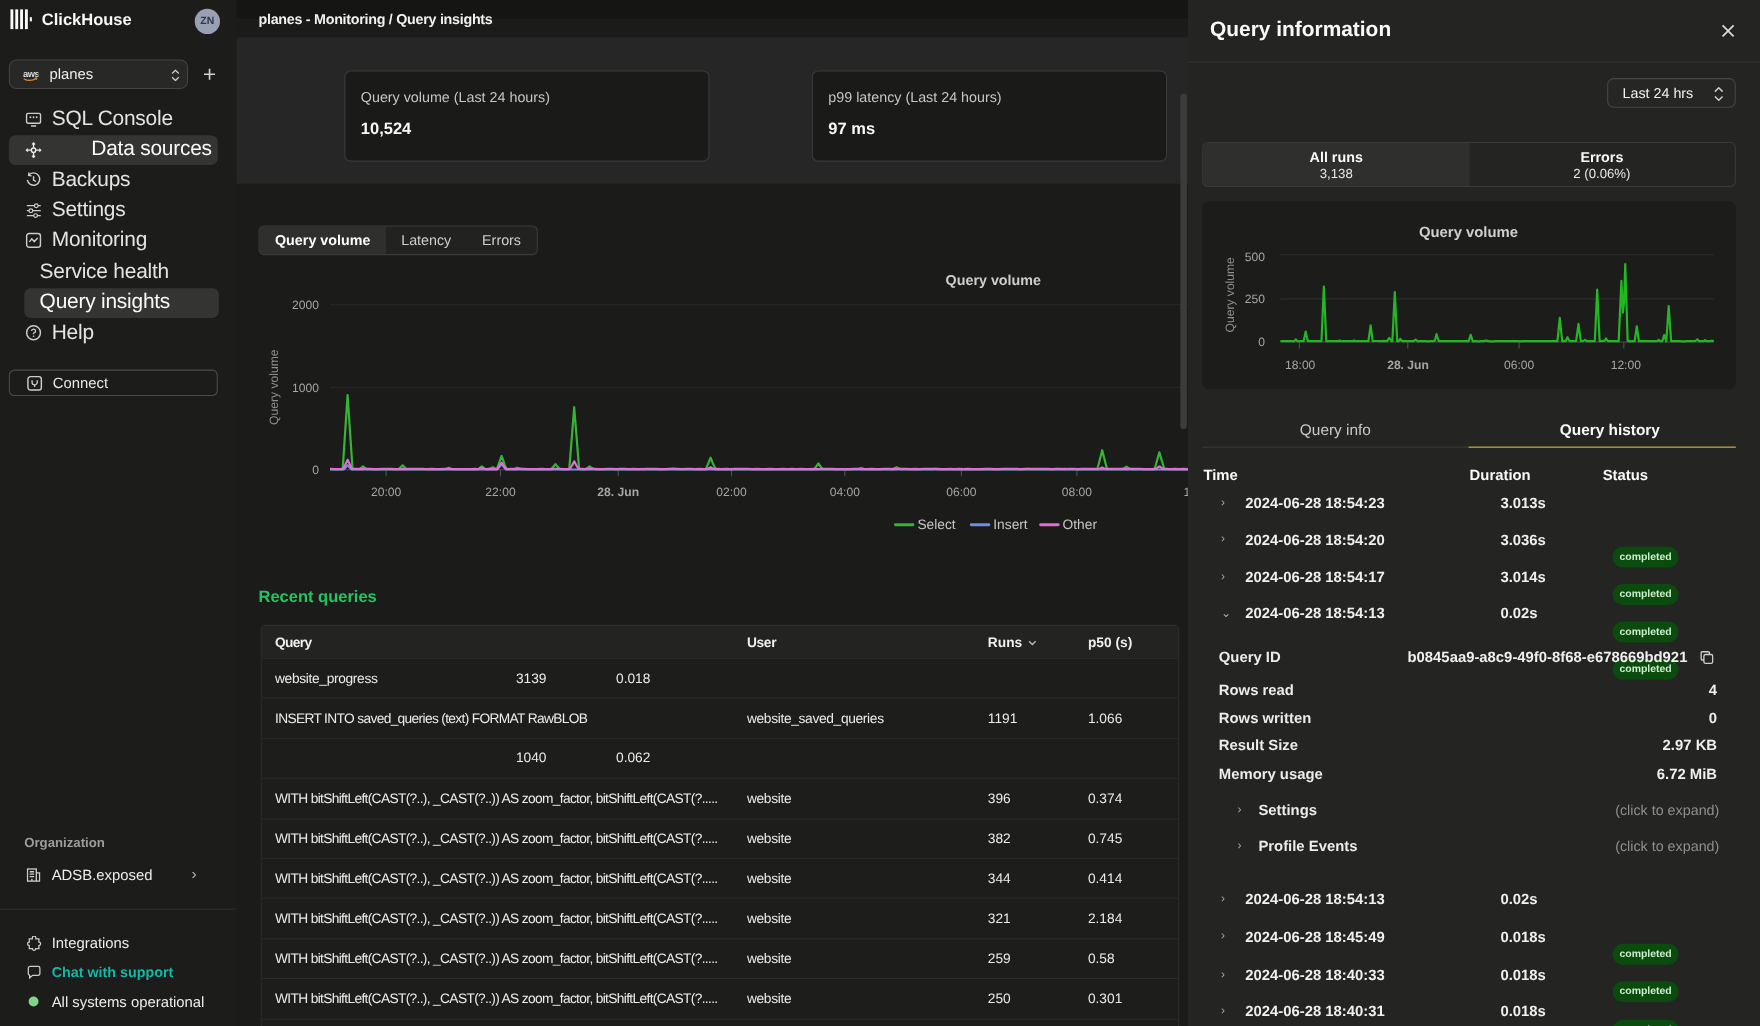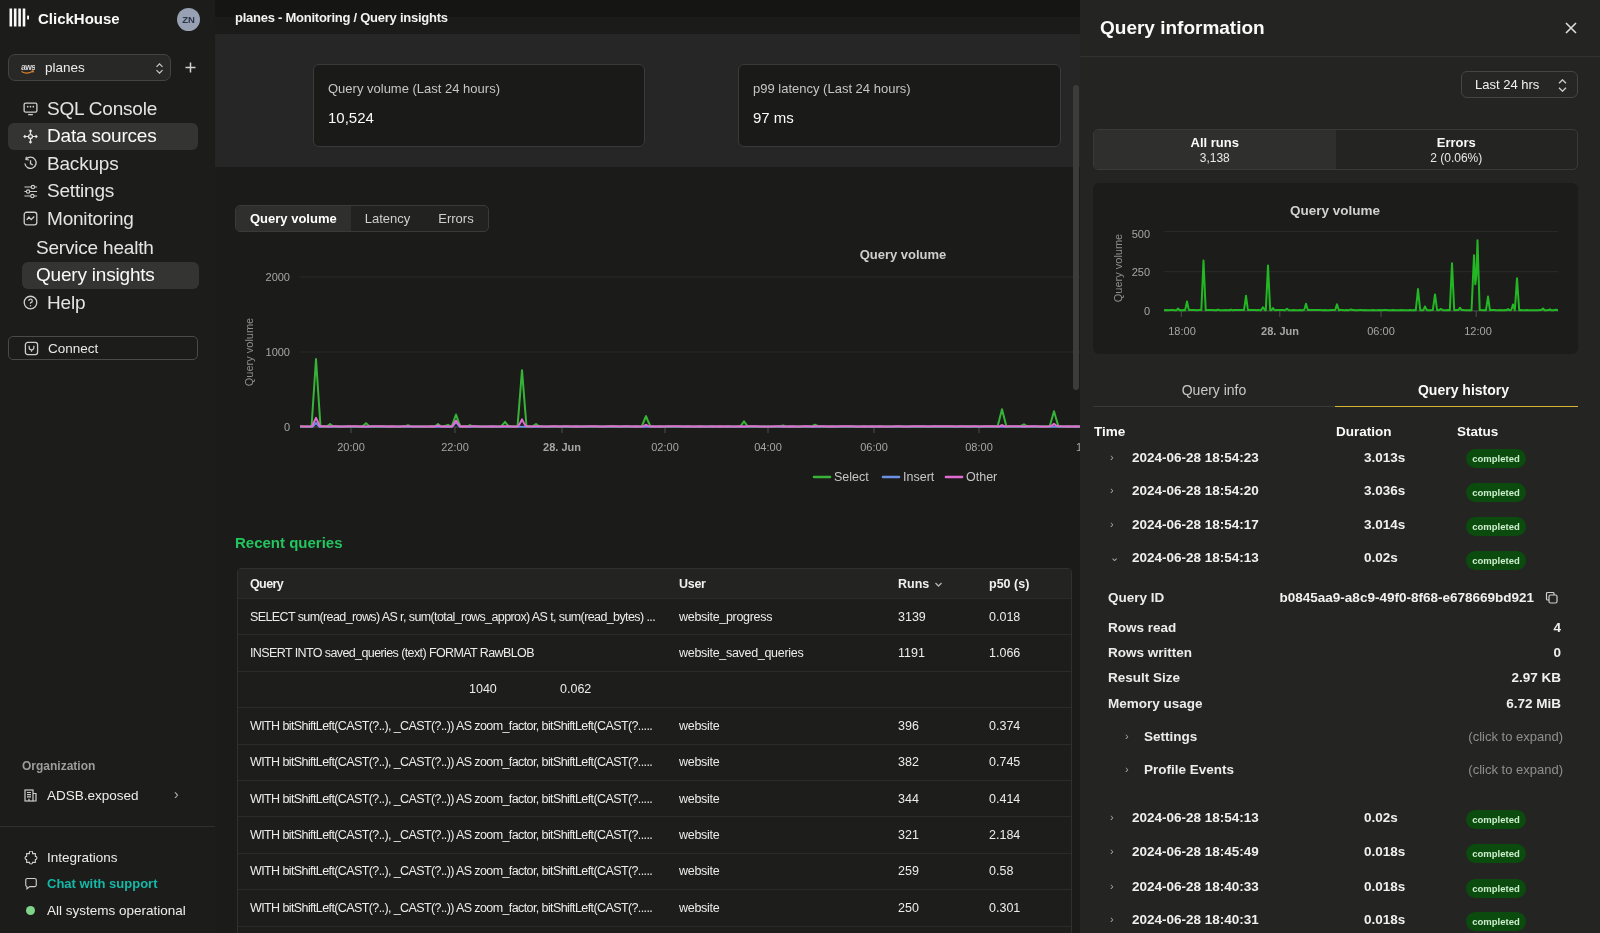--- a/index.html
+++ b/index.html
@@ -13,21 +13,21 @@
   display:flex; align-items:center; color:#e4e4e4; font-size:19px; letter-spacing:-0.2px; font-weight:500;}
 .navitem .ic { width:15px; height:15px; margin-left:15px; margin-right:9px; flex:none; }
 .navitem .lbl { white-space:nowrap; }
 .nv-sel { background:#343433; color:#fafafa; }
 #topbar { position:absolute; left:215px; top:0; width:865px; height:17px; background:#151514; }
 #topbar .t { position:absolute; left:20px; top:10px; font-size:13px; font-weight:700; letter-spacing:-0.25px; color:#f2f2f2; }
 #statpanel { position:absolute; left:215px; top:34px; width:865px; height:133px; background:#262626; }
 .statcard { position:absolute; top:30px; height:83px; width:332px; background:#1a1a19;
   border:1px solid #3a3a3a; border-radius:6px; }
 .statcard .lab { position:absolute; left:14px; top:16px; font-size:13px; color:#c6c6c6; }
-.statcard .val { position:absolute; left:14px; top:44px; font-size:15px; font-weight:400; color:#fafafa; }
+.statcard .val { position:absolute; left:14px; top:44px; font-size:15px; font-weight:700; color:#fafafa; }
 
 
 #mtabs { position:absolute; left:235px; top:205px; height:27px; display:flex;
   border:1px solid #3a3a3a; border-radius:5px; overflow:hidden; background:#222221; }
 #mtabs .mt { padding:0 14px; display:flex; align-items:center; font-size:13px; color:#cfcfcf; }
 #mtabs .mt.on { background:#2f2f2e; color:#ffffff; font-weight:700; }
 
 
 #rq-title { position:absolute; left:235px; top:534px; font-size:15px; font-weight:700; color:#22c55e; }
 #rqtable { position:absolute; left:237px; top:568px; width:835px; border:1px solid #30302f;
@@ -60,21 +60,21 @@
 
 #d-ihtabs { position:absolute; left:1093px; top:376px; width:485px; height:31px; border-bottom:1px solid #3a3a3a; }
 #d-ihtabs .qi { position:absolute; left:0; top:6px; width:242px; text-align:center; font-size:14px; color:#c9c9c9; }
 #d-ihtabs .qh { position:absolute; left:249px; top:6px; width:243px; text-align:center; font-size:14px; font-weight:700; color:#fafafa; }
 #d-ihtabs .uline { position:absolute; left:242px; top:29.5px; width:243px; height:1.5px; background:#d8b435; }
 
 .dtime { position:absolute; left:1132px; font-size:13.5px; font-weight:600; color:#f0f0f0; }
 .ddur { position:absolute; left:1364px; font-size:13.5px; font-weight:600; color:#f0f0f0; }
 .dchev { position:absolute; left:1110px; width:10px; font-size:11px; color:#a9a9a9; }
 .pill { position:absolute; left:1466px; width:60px; height:19px; border-radius:10px; background:#0b4b0e;
-  color:#cdeecd; font-size:9.5px; font-weight:600; text-align:center; line-height:19px; }
+  color:#cdeecd; font-size:9.5px; font-weight:600; text-align:center; line-height:19px;margin-top:48px; }
 .dlab { position:absolute; left:1108px; font-size:13.5px; font-weight:600; color:#ececec; }
 .dval { position:absolute; right:39px; font-size:13.5px; font-weight:600; color:#f0f0f0; }
 .dexp { position:absolute; right:37px; font-size:13px; color:#8f8f8f; }
 
 text { font-family:"Liberation Sans", sans-serif; }
 </style>
 </head>
 <body>
 
 <div id="sidebar"></div>
@@ -108,21 +108,21 @@
 <div class="navitem" style="top:95px;">
     <svg class="ic" viewBox="0 0 16 16">
       <rect x="1.2" y="2.2" width="13.6" height="9.6" rx="1.5" fill="none" stroke="#cdcdcd" stroke-width="1.4"></rect>
       <circle cx="5" cy="6" r="0.9" fill="#cdcdcd"></circle>
       <circle cx="8" cy="6" r="0.9" fill="#cdcdcd"></circle>
       <circle cx="11" cy="6" r="0.9" fill="#cdcdcd"></circle>
       <path d="M5.5 14.5 H10.5" stroke="#cdcdcd" stroke-width="1.4"></path>
     </svg>
     <span class="lbl">SQL Console</span>
   </div>
-<div class="navitem nv-sel" style="top:122.5px;">
+<div class="navitem nv-sel" style="top:122.5px;gap:36px;">
     <svg class="ic" viewBox="0 0 16 16">
       <g stroke="#e8e8e8" stroke-width="1.3" fill="none">
         <circle cx="8" cy="8" r="2.1"></circle>
         <path d="M8 5.9 V1.2 M8 10.1 V14.8 M5.9 8 H1.2 M10.1 8 H14.8"></path>
         <path d="M6.6 2.5 L8 1.1 L9.4 2.5 M6.6 13.5 L8 14.9 L9.4 13.5 M2.5 6.6 L1.1 8 L2.5 9.4 M13.5 6.6 L14.9 8 L13.5 9.4"></path>
       </g>
     </svg>
     <span class="lbl">Data sources</span>
   </div>
 <div class="navitem" style="top:150px;">
@@ -259,21 +259,20 @@
 <div id="rqtable">
   <div class="rq-head">
       <div class="c1">Query</div>
       <div class="c2">User</div>
       <div class="c3">Runs <svg width="9" height="8" viewBox="0 0 9 8" style="margin-left:1px;">
           <path d="M1.5 3 L4.5 6 L7.5 3" fill="none" stroke="#b5b5b5" stroke-width="1.3"></path>
         </svg></div>
       <div class="c4">p50 (s)</div>
     </div>
   <div class="rq-row">
-      <div class="c1">SELECT sum(read_rows) AS r, sum(total_rows_approx) AS t, sum(read_bytes) ...</div>
       <div class="c2">website_progress</div>
       <div class="c3">3139</div>
       <div class="c4">0.018</div>
     </div>
   <div class="rq-row">
       <div class="c1">INSERT INTO saved_queries (text) FORMAT RawBLOB</div>
       <div class="c2">website_saved_queries</div>
       <div class="c3">1191</div>
       <div class="c4">1.066</div>
     </div>

